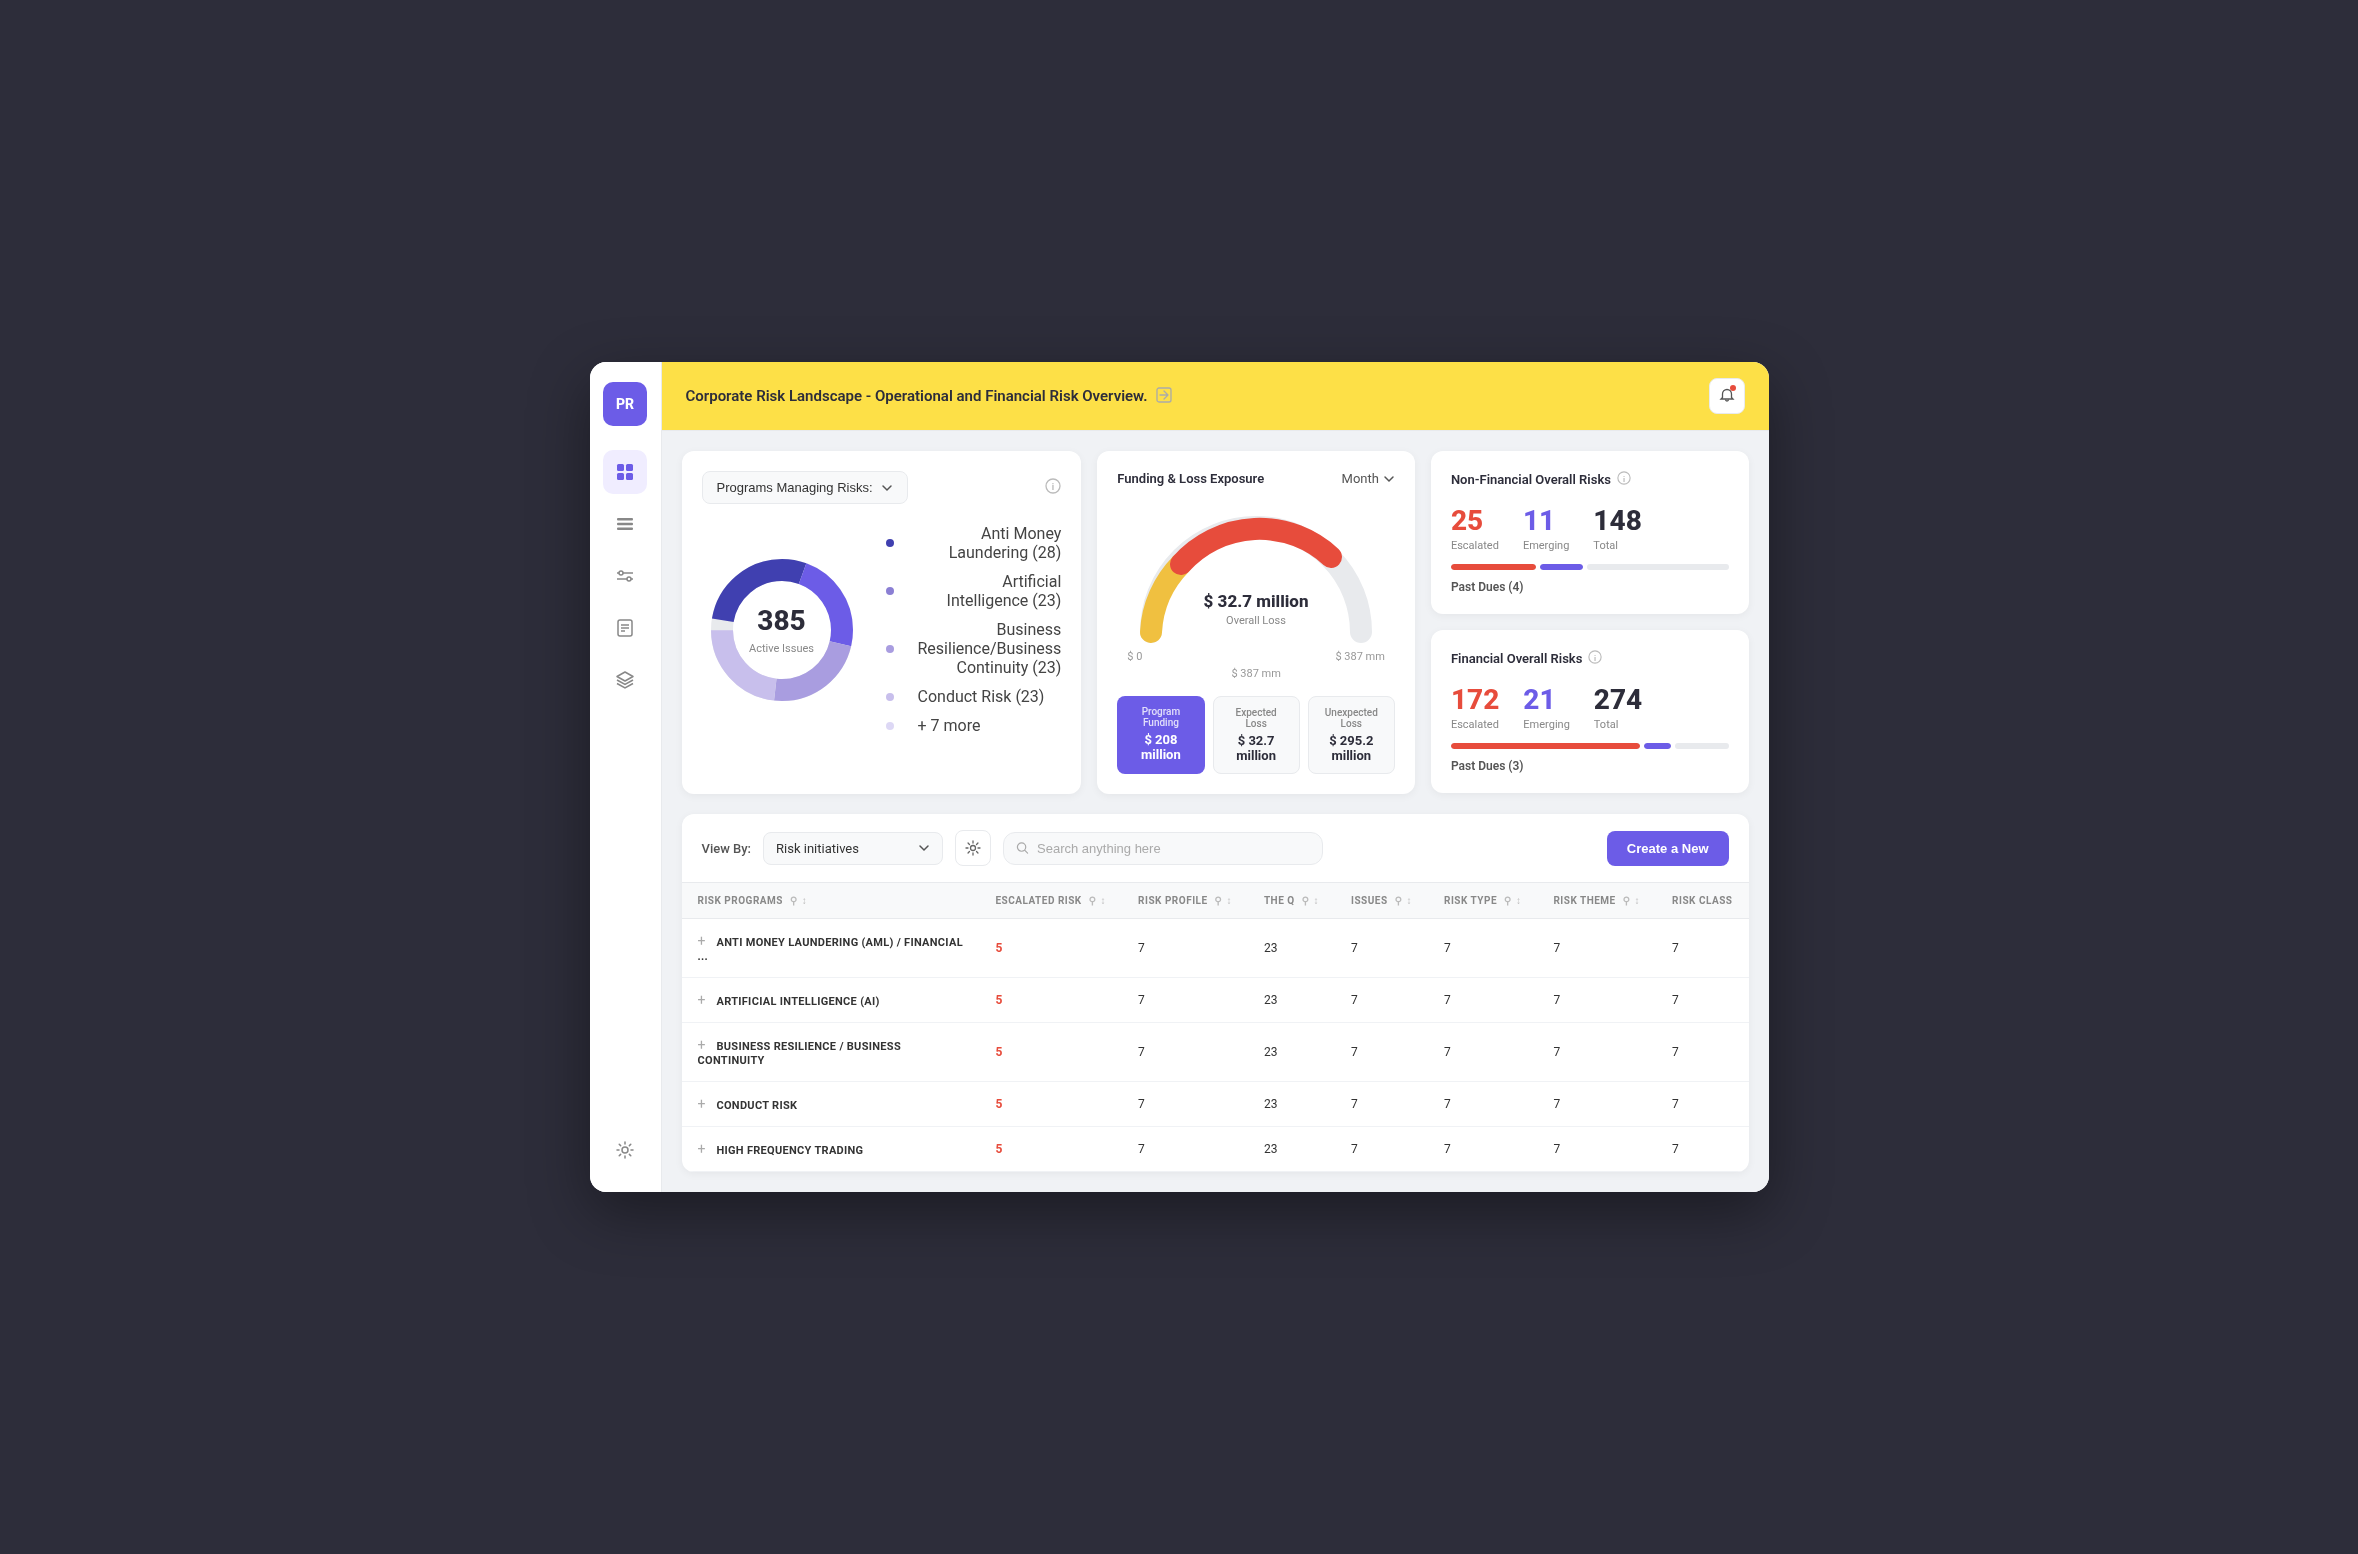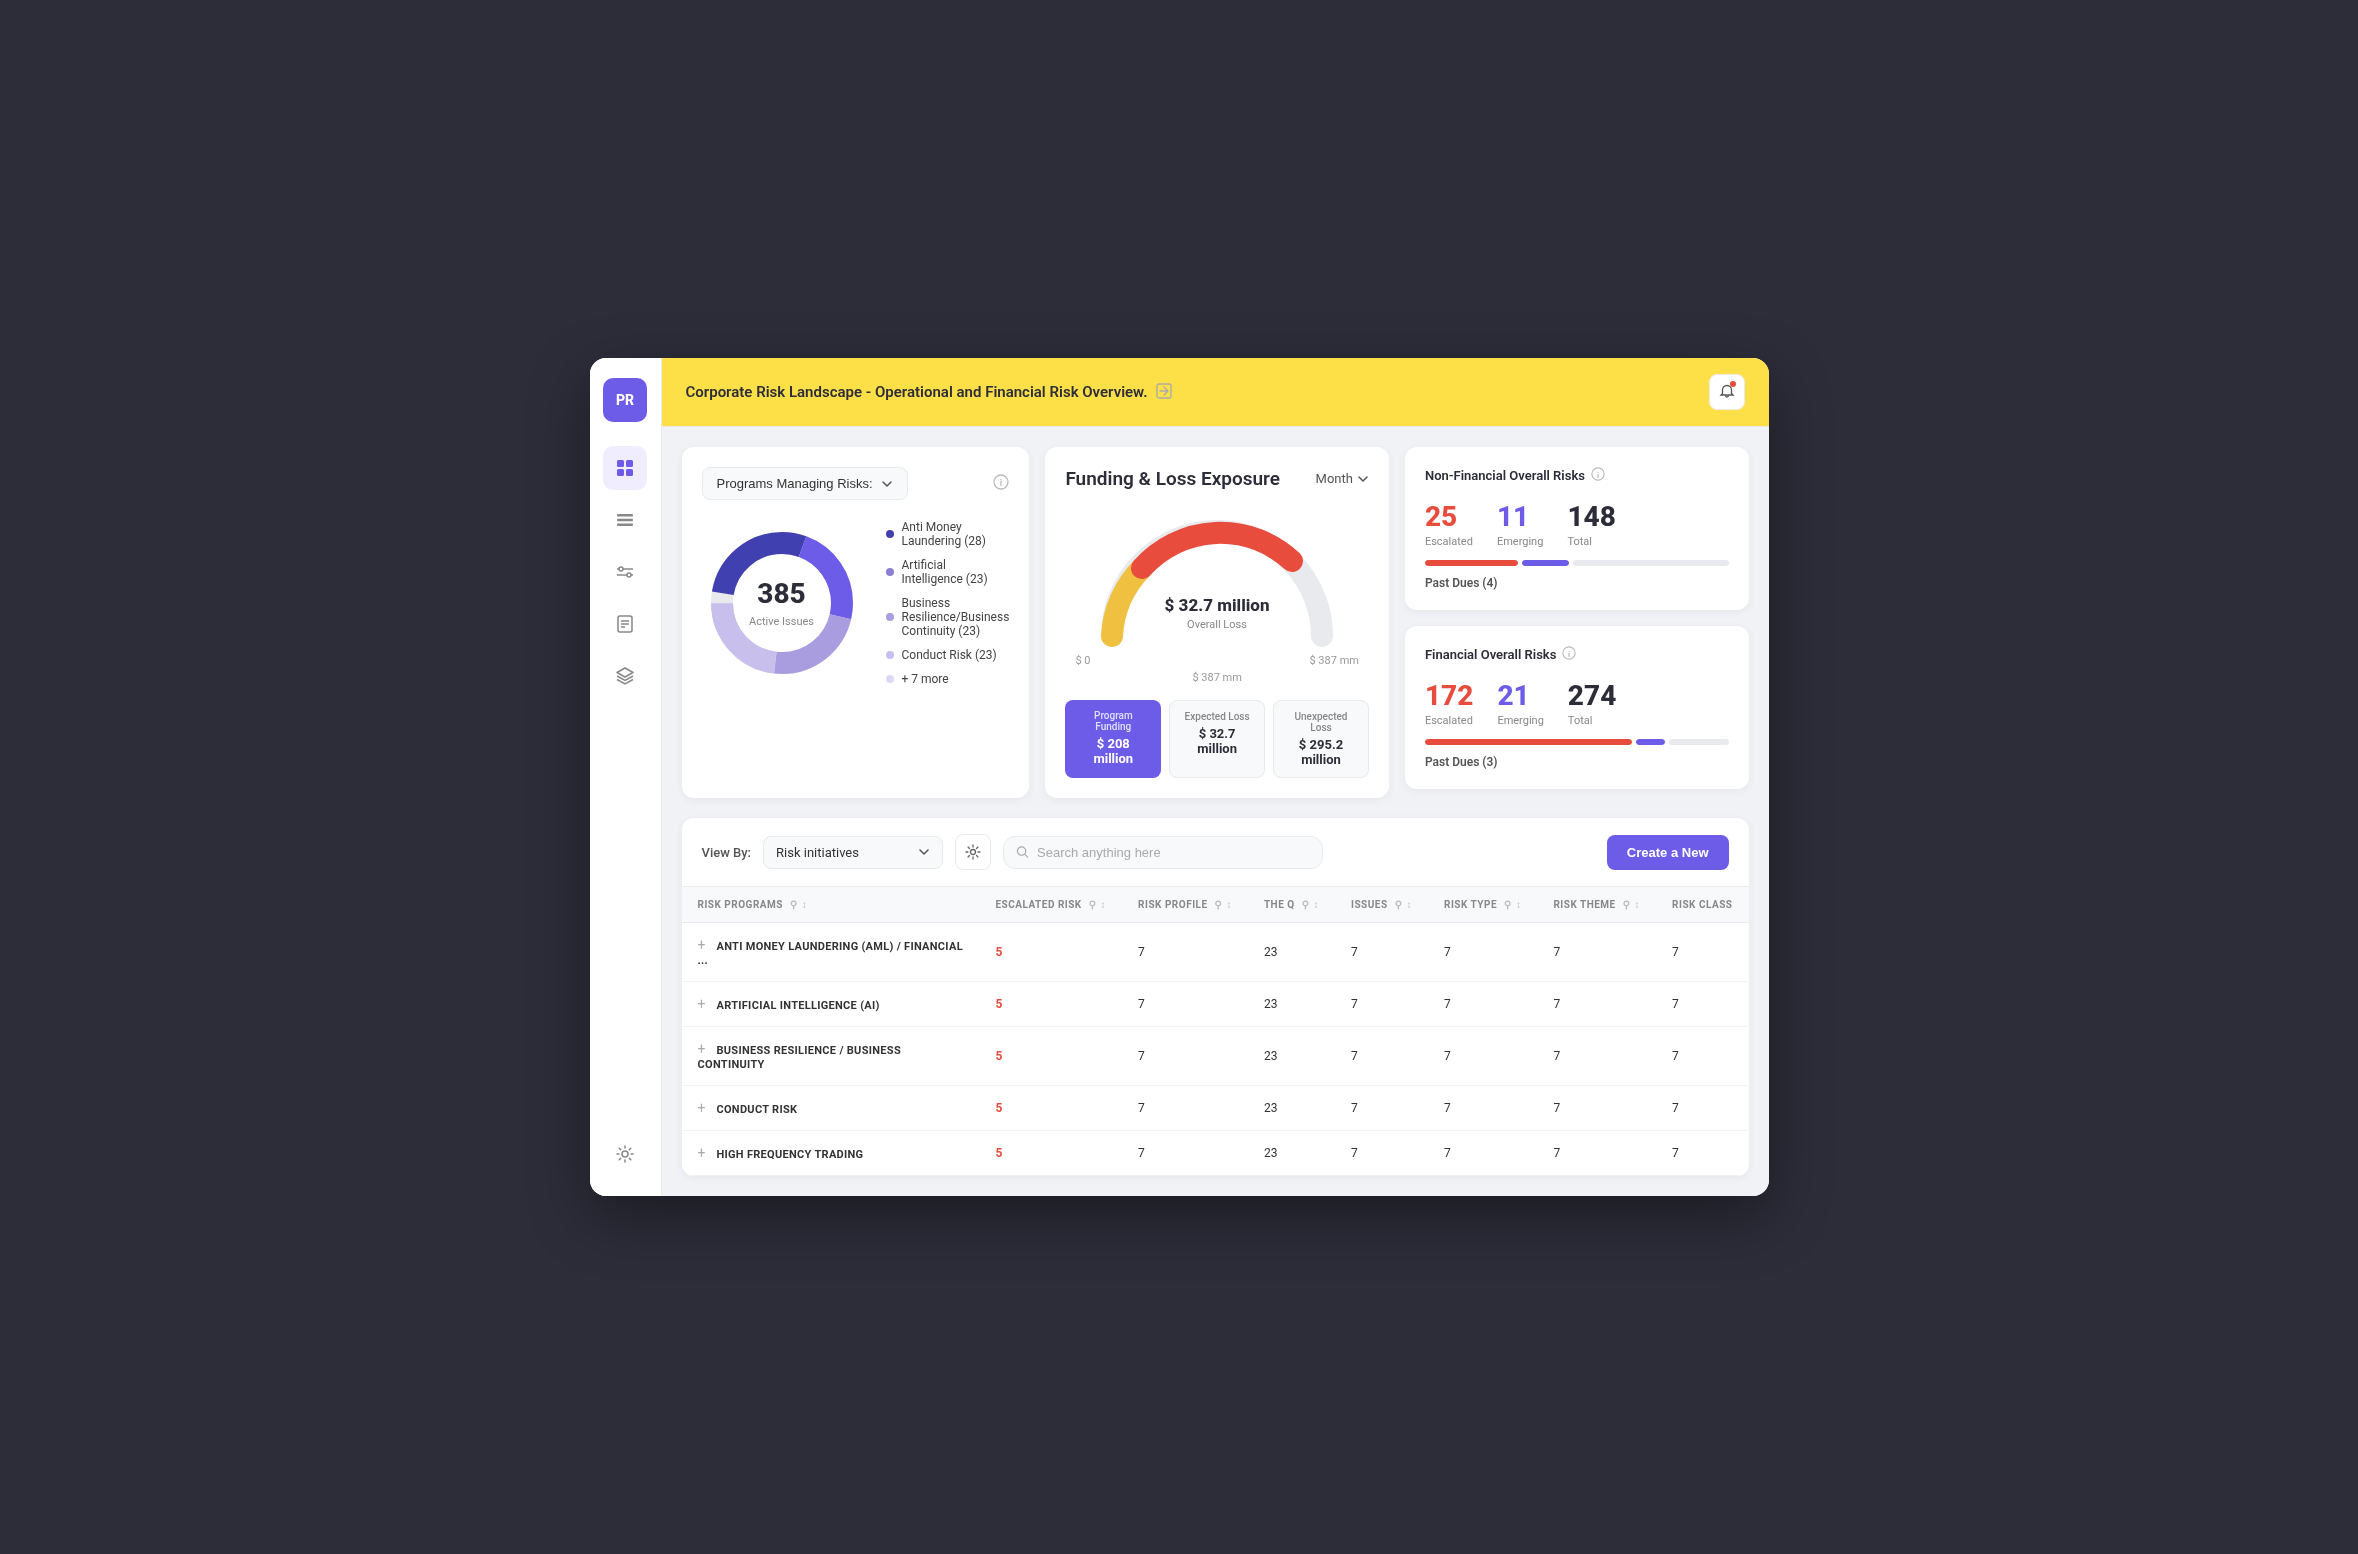--- a/index.html
+++ b/index.html
@@ -191,40 +191,41 @@
     }
     .legend-list {
       list-style: none;
       display: flex;
       flex-direction: column;
       gap: 10px;
     }
     .legend-item {
       display: flex;
       align-items: center;
-      gap: 8px;
-      font-size: 12px;
+      gap: 24px;
+      font-size: 16px;
       color: #444;
+      text-align: right;
     }
     .legend-dot {
       width: 8px;
       height: 8px;
       border-radius: 50%;
       flex-shrink: 0;
     }
 
     
     .funding-card .card-header {
       display: flex;
       align-items: center;
       justify-content: space-between;
       margin-bottom: 16px;
     }
     .funding-title {
-      font-size: 19px;
+      font-size: 13px;
       font-weight: 600;
       color: #2d2d3a;
     }
     .month-dropdown {
       display: flex;
       align-items: center;
       gap: 4px;
       font-size: 13px;
       color: #555;
       cursor: pointer;

